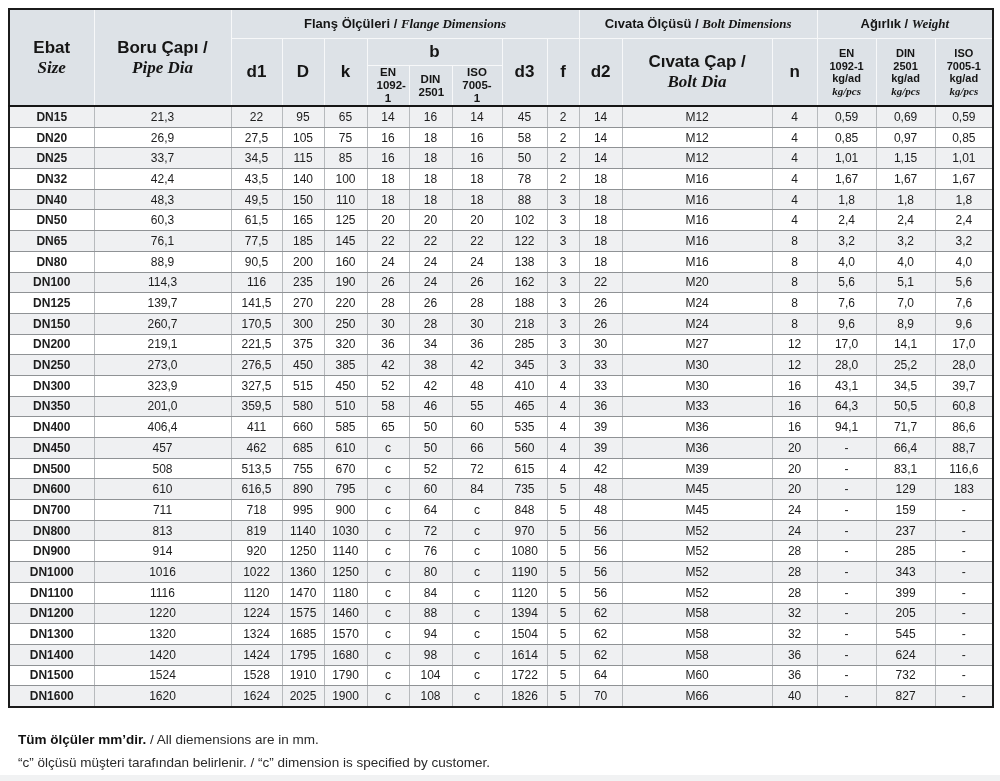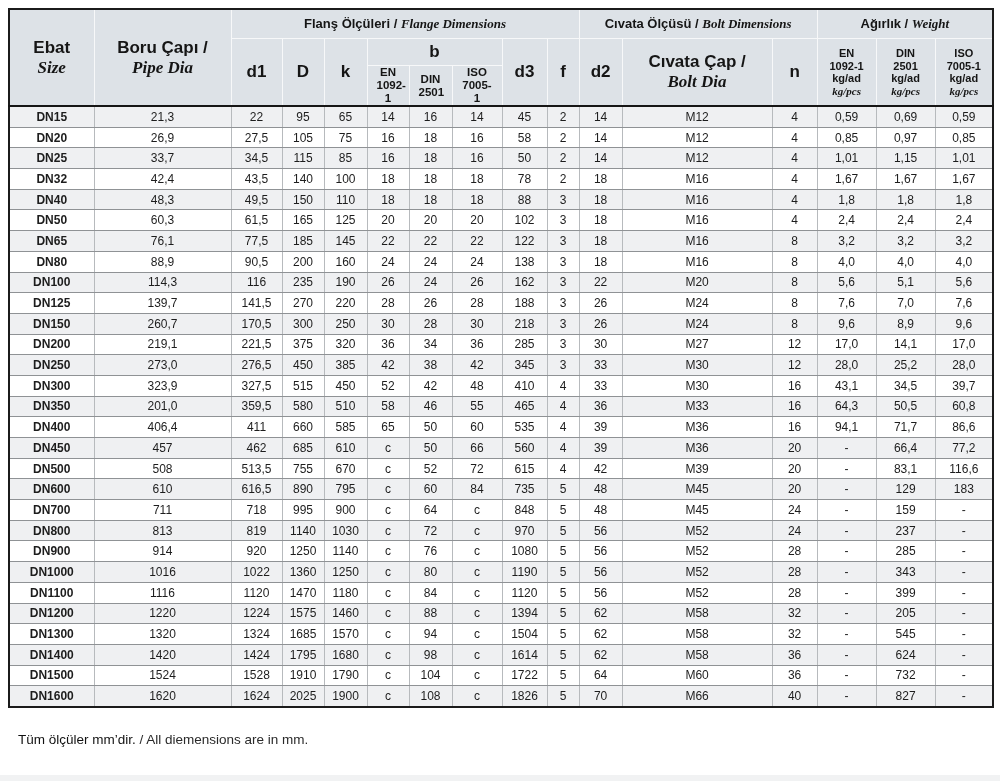--- a/index.html
+++ b/index.html
@@ -30,21 +30,21 @@
     border-top:1px solid #8f9295;border-bottom:1px solid #8f9295;
     white-space:nowrap;overflow:hidden;
   }
   tbody tr:nth-child(odd){background:#eff0f2;}
   tbody tr:nth-child(even){background:#ffffff;}
   tbody tr:first-child td{border-top:2px solid #151515;margin-top:48px;}
   tbody td.c-size{font-weight:bold;}
   .row2{height:27px;}
   .row3 th{height:39px;}
   .notes{position:absolute;left:10px;top:720px;width:960px;font-size:13.5px;color:#2a2a2a;line-height:23px;}
-  .notes .b{font-weight:normal;color:#111;}
+  .notes .b{font-weight:bold;color:#111;}
   .bottom-strip{position:absolute;left:0;bottom:0;width:1000px;height:6px;background:#f1f2f3;}
 </style>
 </head>
 <body>
 
 <div class="sheet">
   <table>
     <colgroup>
       <col style="width:85px">
         <col style="width:137px">
@@ -431,21 +431,21 @@
           <td>c</td>
           <td>50</td>
           <td>66</td>
           <td>560</td>
           <td>4</td>
           <td>39</td>
           <td>M36</td>
           <td>20</td>
           <td>-</td>
           <td>66,4</td>
-          <td>77,2</td>
+          <td>88,7</td>
         </tr>
         <tr>
           <td class="c-size">DN500</td>
           <td>508</td>
           <td>513,5</td>
           <td>755</td>
           <td>670</td>
           <td>c</td>
           <td>52</td>
           <td>72</td>
@@ -656,16 +656,19 @@
           <td>827</td>
           <td>-</td>
         </tr>
       </tbody>
   </table>
 
   <div class="notes">
     <div>
       <span class="b">Tüm ölçüler mm’dir.</span><span> / All diemensions are in mm.</span>
     </div>
+    <div>
+      <span>“c” ölçüsü müşteri tarafından belirlenir.</span><span> / “c” dimension is specified by customer.</span>
+    </div>
   </div>
 </div>
 
 <div class="bottom-strip"></div>
 
 </body></html>

